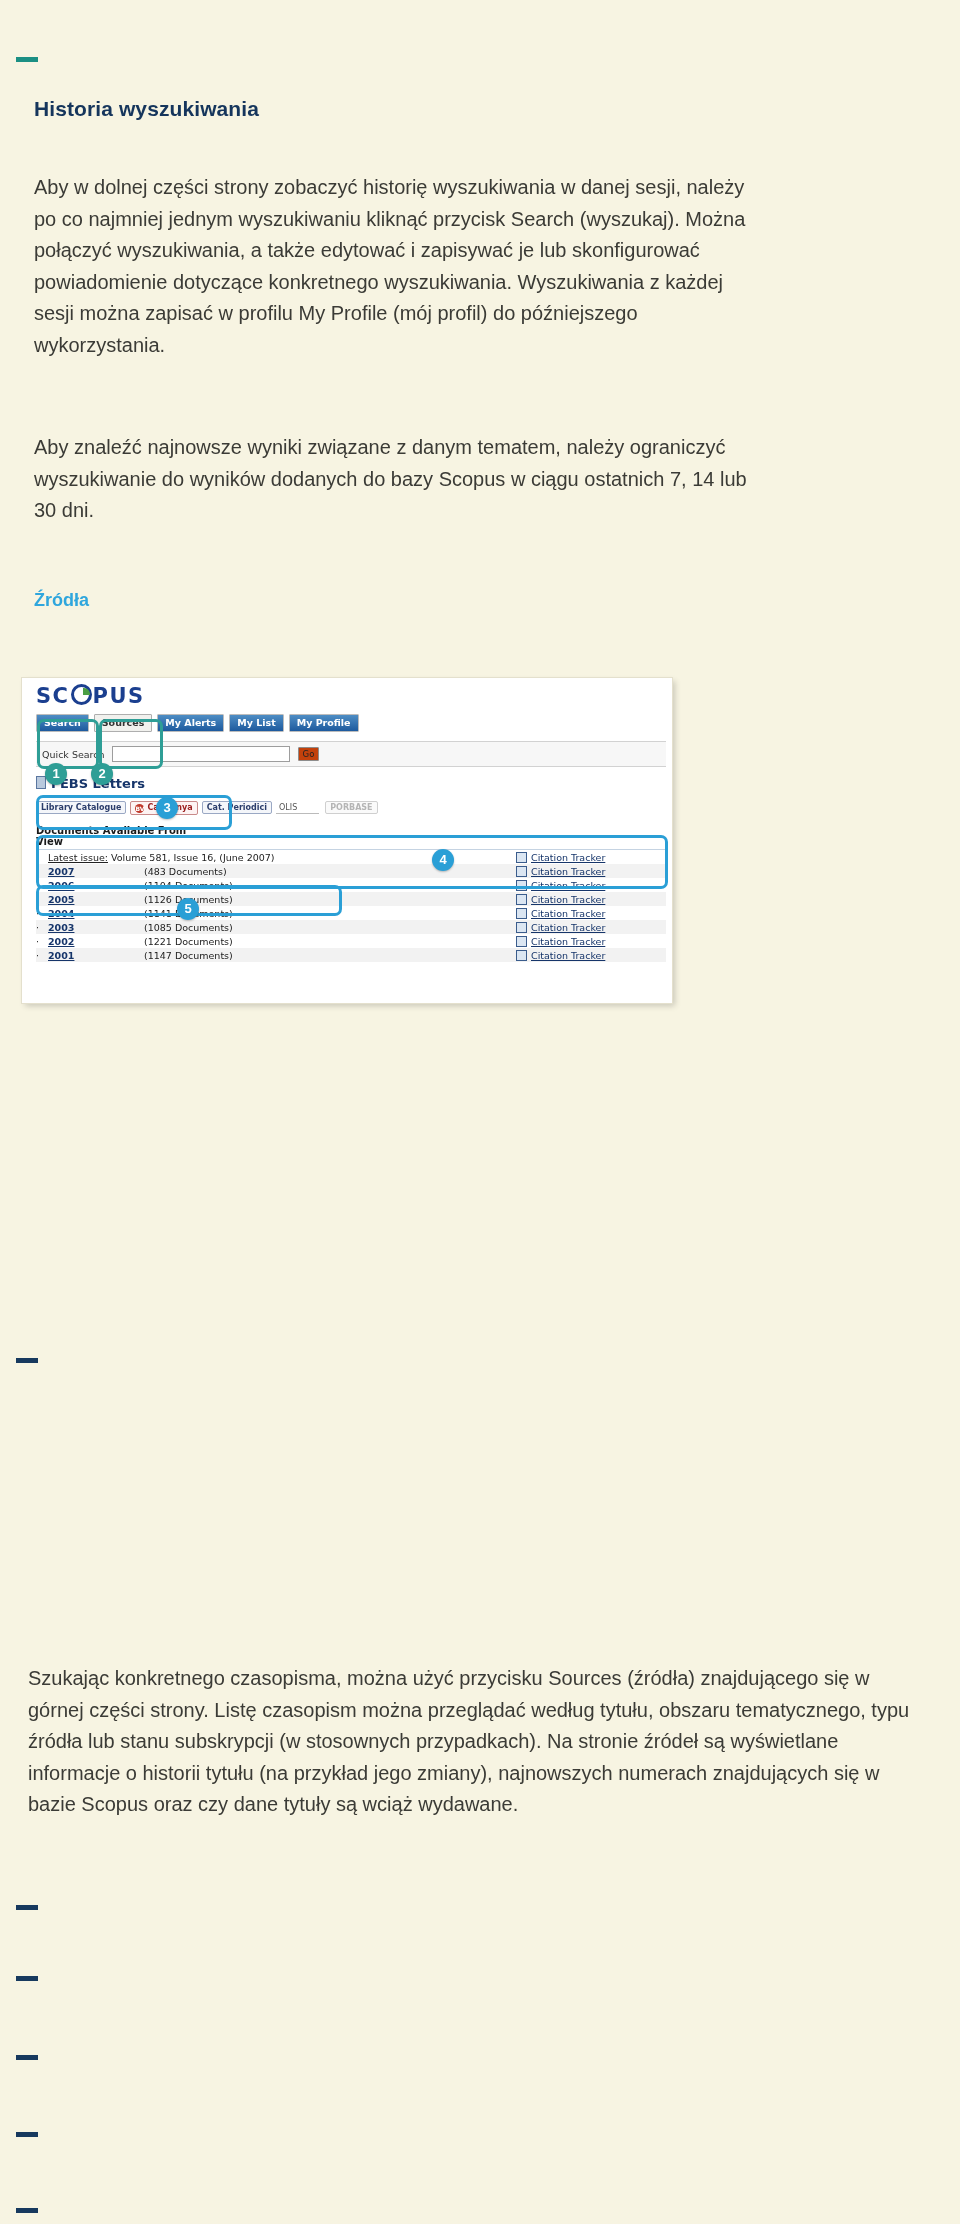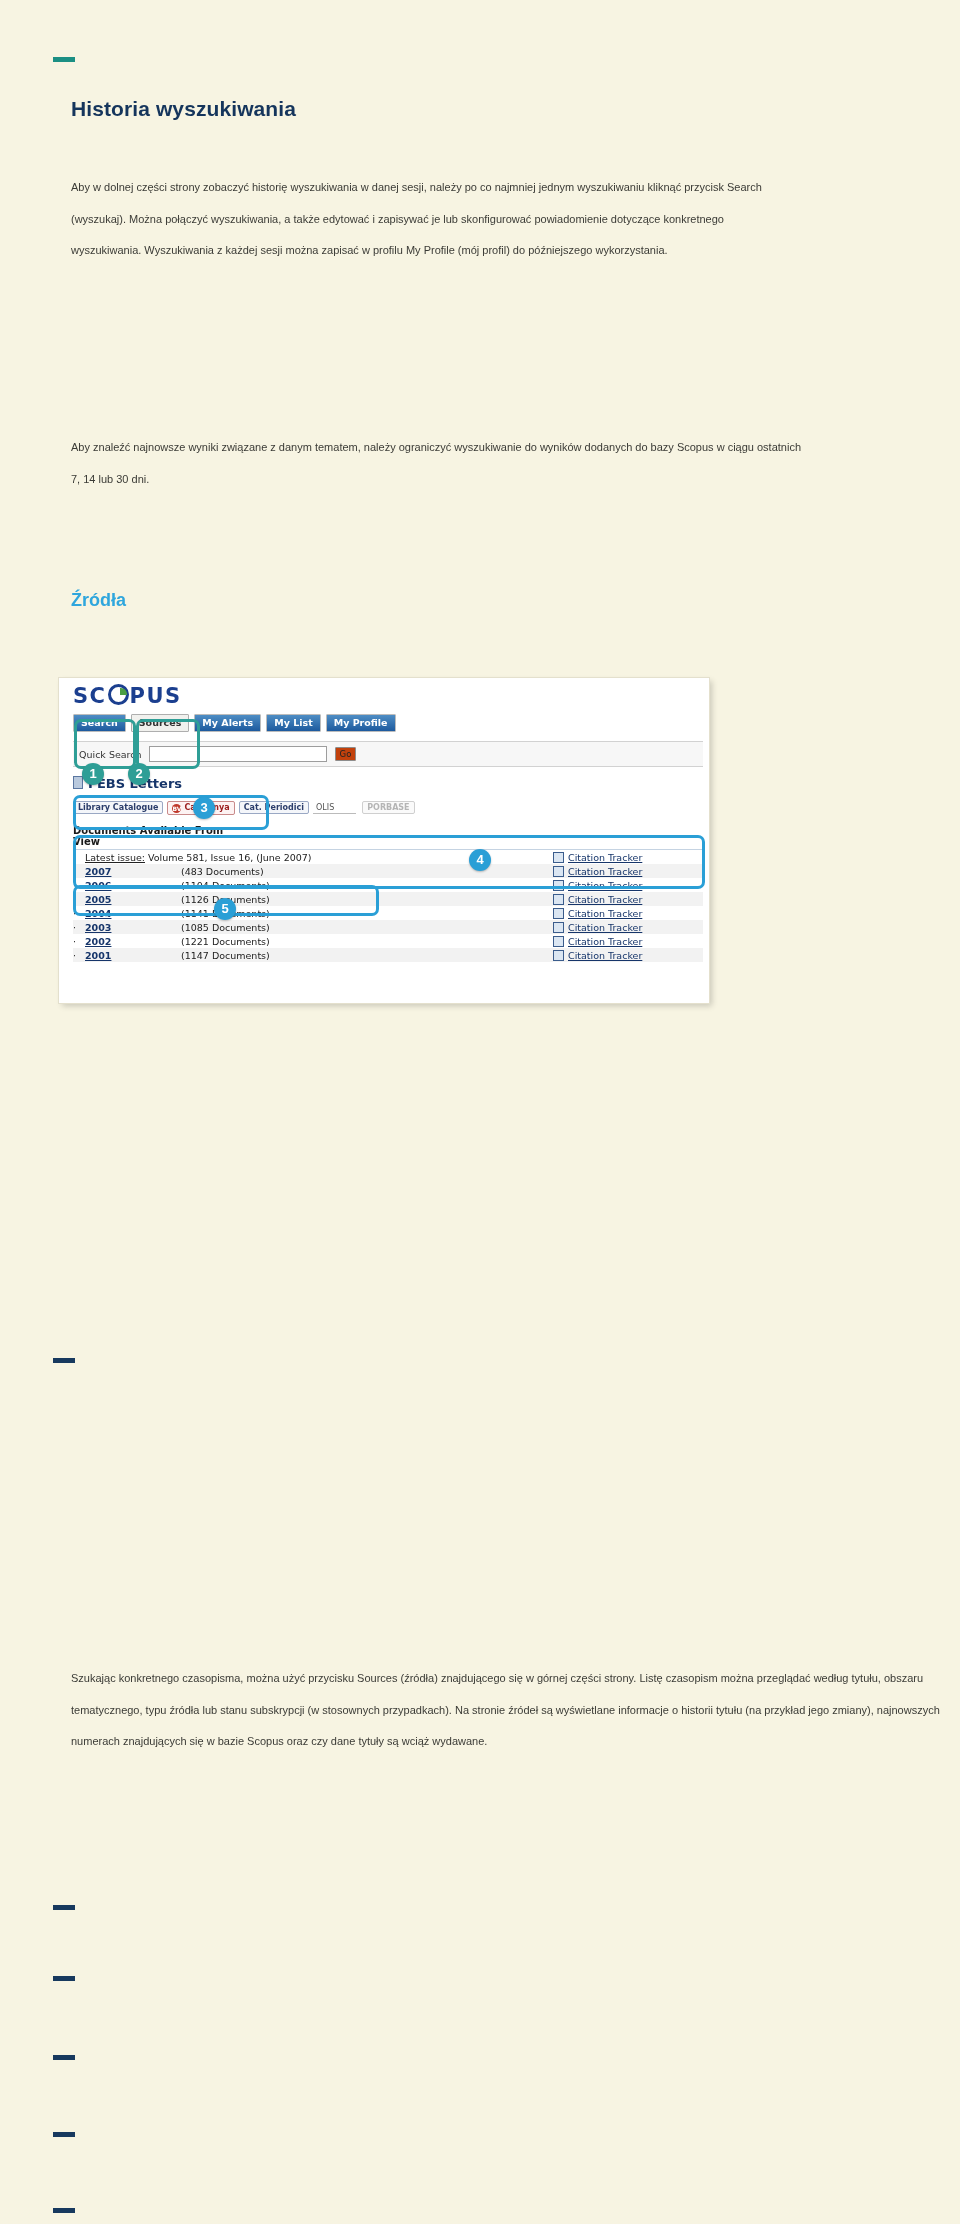--- a/index.html
+++ b/index.html
@@ -3,34 +3,34 @@
 <meta charset="utf-8">
 <style>
   html,body{margin:0;padding:0;}
   body{
     width:960px;height:2224px;
     background:#f7f4e2;
     font-family:"Liberation Sans", sans-serif;
     position:relative;
     overflow:hidden;
   }
-  .page{position:relative;width:912px;height:2224px;margin-left:37px;}
+  .page{position:relative;width:912px;height:2224px;}
 
   
   .tick{position:absolute;left:16px;width:22px;height:5px;background:#17395e;}
   .tick.teal{background:#1b8f83;}
 
   h1.section-title{
     position:absolute;left:34px;top:97px;
     margin:0;font-size:21px;font-weight:bold;
     color:#15355c;letter-spacing:.1px;
   }
 
   p.body-text{
-    margin:0;font-size:11px;line-height:31.5px;color:#3b3b36;
+    margin:0;font-size:20px;line-height:31.5px;color:#3b3b36;
   }
   .para1{position:absolute;left:34px;top:172px;width:720px;}
   .para2{position:absolute;left:34px;top:432px;width:740px;}
 
   .zrodla{
     position:absolute;left:34px;top:590px;
     font-size:18px;font-weight:bold;color:#2fa6dd;
   }
 
   
@@ -167,21 +167,21 @@
   .hl.blue{border:3px solid #2a9fd6;}
 
   
   .legend{position:absolute;left:34px;top:1426px;}
   .legend li{
     list-style:none;font-size:19px;font-weight:bold;line-height:29px;
     white-space:nowrap;
   }
   .legend ol{margin:0;padding:0;}
 
-  .para3{position:absolute;left:34px;top:1663px;width:900px;}
+  .para3{position:absolute;left:28px;top:1663px;width:900px;}
 </style>
 </head>
 <body>
 
 <div class="page">
 
   <div class="tick teal" style="top:57px;"></div>
   <div class="tick" style="top:1358px;"></div>
   <div class="tick" style="top:1905px;"></div>
   <div class="tick" style="top:1976px;"></div>

